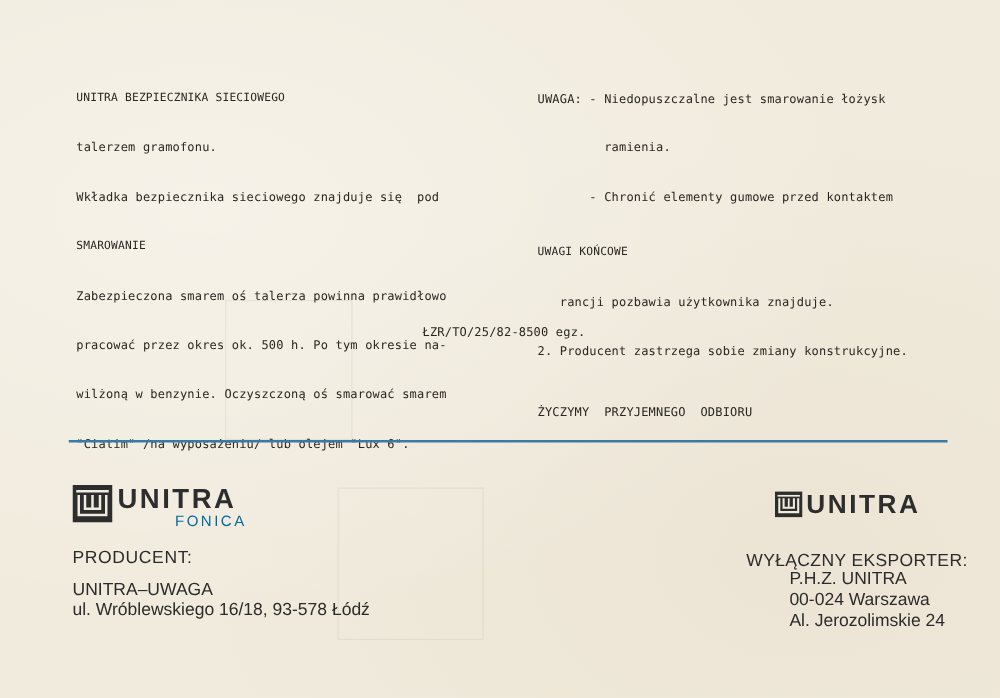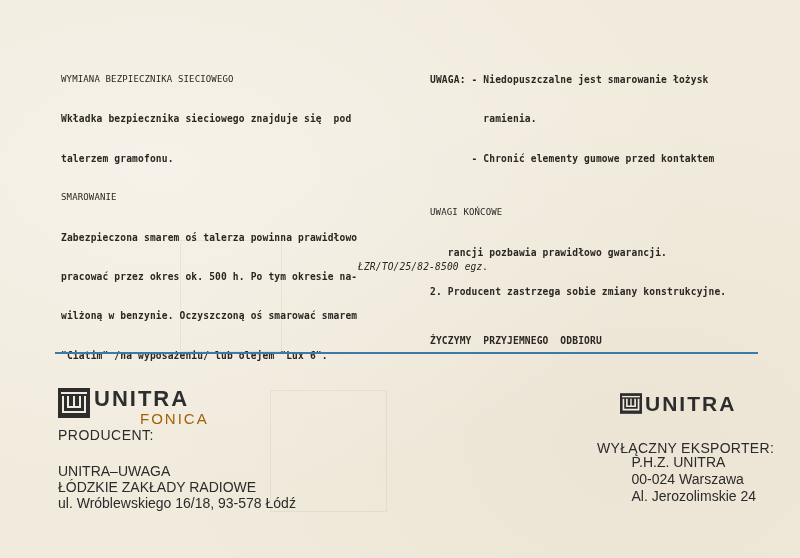--- a/index.html
+++ b/index.html
@@ -8,25 +8,25 @@
     background:#f1ebdd;
     background-image:
       radial-gradient(ellipse at 20% 30%, rgba(255,255,255,0.35), rgba(255,255,255,0) 60%),
       radial-gradient(ellipse at 80% 80%, rgba(220,210,190,0.25), rgba(0,0,0,0) 55%);
   }
   .tw {
     font-family: "DejaVu Sans Mono", "Liberation Mono", monospace;
     font-size:9.6px; color:#2a2622; letter-spacing:0.15px;
     position:absolute; white-space:pre;
   }
-  .line { display:block; height:17.4px; line-height:17.4px;font-weight:bold; }
+  .line { display:block; height:17.4px; line-height:17.4px; }
   .heading { display:block; height:17.4px; line-height:17.4px; font-size:9px; }
   #left-col { left:61px; top:49px; }
   #right-col { left:430px; top:49px; }
-  #print-code { left:358px; top:261px;font-style:italic; }
+  #print-code { left:338px; top:261px; }
 
   .ghost {
     position:absolute; border:1px solid rgba(150,140,125,0.12);
   }
 
   #divider {
     position:absolute; left:55px; top:352px; width:703px; height:2px;
     background:#3c7aa6;
   }
 
@@ -37,55 +37,55 @@
   .logo-row { position:absolute; display:flex; align-items:flex-start;justify-content:center; }
   .brand {
     font-family: "Liberation Sans", "DejaVu Sans", sans-serif;
     font-weight:bold; color:#2d2d2d; letter-spacing:2px;
   }
   #logo-left { left:58px; top:388px; }
   #logo-left .brand { font-size:22px; line-height:22px; margin-left:4px; }
   #logo-left .sub {
     position:absolute; left:82px; top:22px;
     font-family:"Liberation Sans", "DejaVu Sans", sans-serif;
-    font-size:15px; letter-spacing:2px; color:#a16207;
+    font-size:12px; letter-spacing:2px; color:#0369a1;
   }
   #logo-right { left:620px; top:393px; }
   #logo-right .brand { font-size:21px; line-height:22px; margin-left:3px; }
 
-  #producer-label { left:58px; top:427px; font-size:14px; letter-spacing:0.5px; }
+  #producer-label { left:58px; top:437px; font-size:14px; letter-spacing:0.5px; }
   #producer-lines { left:58px; top:463px; font-size:14px; line-height:16px; }
   #producer-lines span { display:block; }
   #exporter-label { left:597px; top:440px; font-size:14px; letter-spacing:0.3px; }
   #exporter-lines { right:44px; top:454px; font-size:14px; line-height:17px; text-align:left; }
   #exporter-lines span { display:block; }
 </style>
 </head>
 <body>
 
 <div class="ghost" style="left:180px;top:240px;width:100px;height:110px;"></div>
 <div class="ghost" style="left:270px;top:390px;width:115px;height:120px;"></div>
 
 <div id="left-col" class="tw">
-  <span class="heading">WYMIANA BEZPIECZNIKA SIECIOWEGO</span>
+  <span class="heading">UNITRA BEZPIECZNIKA SIECIOWEGO</span>
+  <span class="line">talerzem gramofonu.</span>
   <span class="line">Wkładka bezpiecznika sieciowego znajduje się  pod</span>
-  <span class="line">talerzem gramofonu.</span>
   <span class="heading">SMAROWANIE</span>
   <span class="line">Zabezpieczona smarem oś talerza powinna prawidłowo</span>
   <span class="line">pracować przez okres ok. 500 h. Po tym okresie na-</span>
   <span class="line">wilżoną w benzynie. Oczyszczoną oś smarować smarem</span>
   <span class="line">"Ciatim" /na wyposażeniu/ lub olejem "Lux 6".</span>
 </div>
 
 <div id="right-col" class="tw">
   <span class="line">UWAGA: - Niedopuszczalne jest smarowanie łożysk</span>
   <span class="line">         ramienia.</span>
   <span class="line">       - Chronić elementy gumowe przed kontaktem</span>
-  <span class="heading" style="margin-top:15px">UWAGI KOŃCOWE</span>
-  <span class="line">   rancji pozbawia prawidłowo gwarancji.</span>
+  <span class="heading" style="margin-top:5px">UWAGI KOŃCOWE</span>
+  <span class="line">   rancji pozbawia użytkownika znajduje.</span>
   <span class="line">2. Producent zastrzega sobie zmiany konstrukcyjne.</span>
   <span class="line" style="margin-top:10px">ŻYCZYMY  PRZYJEMNEGO  ODBIORU</span>
 </div>
 
 <div id="print-code" class="tw">ŁZR/TO/25/82-8500 egz.</div>
 
 <div id="divider"></div>
 
 <div id="logo-left" class="logo-row">
   <svg width="32" height="30" viewBox="0 0 32 30">
@@ -95,21 +95,20 @@
     <path d="M10 8 V19 H22 V8" fill="none" stroke="#f1ebdd" stroke-width="2"></path>
     <rect x="15" y="8" width="2" height="11" fill="#f1ebdd"></rect>
   </svg>
   <span class="brand">UNITRA</span>
   <span class="sub">FONICA</span>
 </div>
 
 <div id="producer-label" class="sans">PRODUCENT:</div>
 <div id="producer-lines" class="sans">
   <span>UNITRA–UWAGA</span>
-  <span>ŁÓDZKIE ZAKŁADY RADIOWE</span>
   <span>ul. Wróblewskiego 16/18,   93-578 Łódź</span>
 </div>
 
 <div id="logo-right" class="logo-row">
   <svg width="22" height="21" viewBox="0 0 32 30">
     <rect x="0" y="0" width="32" height="30" fill="#2d2d2d"></rect>
     <rect x="3" y="4" width="26" height="2" fill="#f1ebdd"></rect>
     <path d="M5 8 V24 H27 V8" fill="none" stroke="#f1ebdd" stroke-width="2.4"></path>
     <path d="M10 8 V19 H22 V8" fill="none" stroke="#f1ebdd" stroke-width="2.4"></path>
     <rect x="15" y="8" width="2" height="11" fill="#f1ebdd"></rect>

